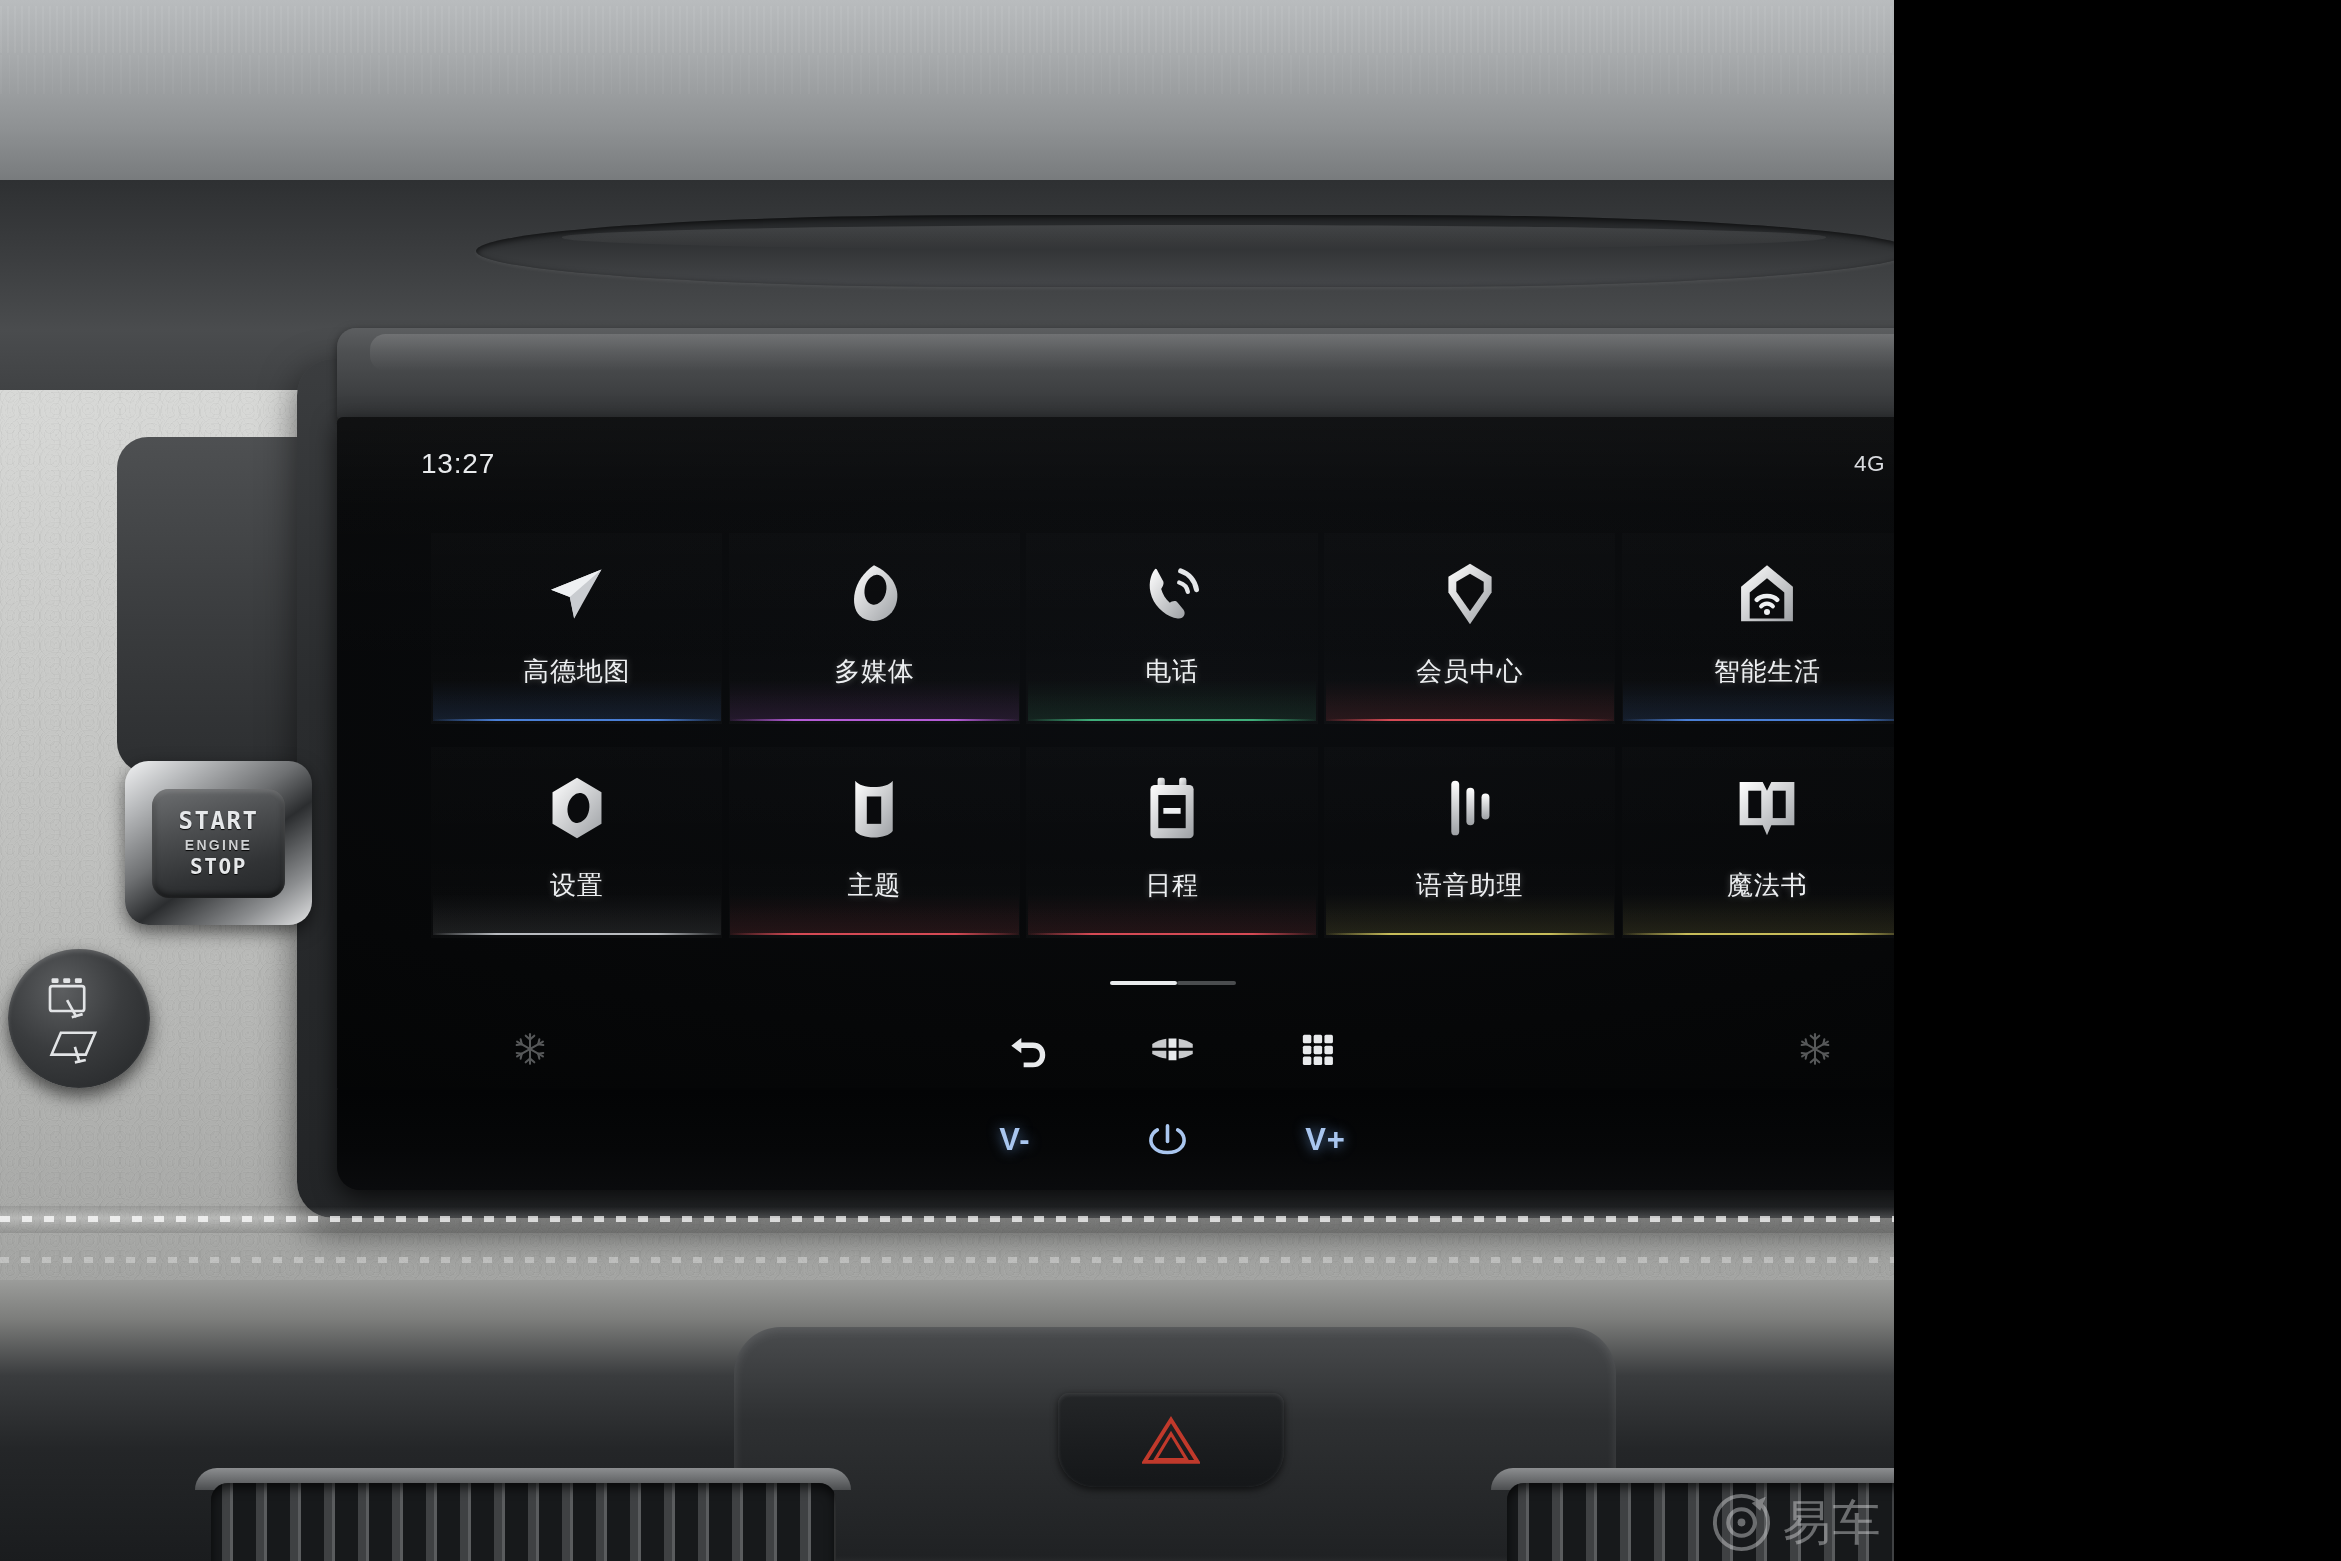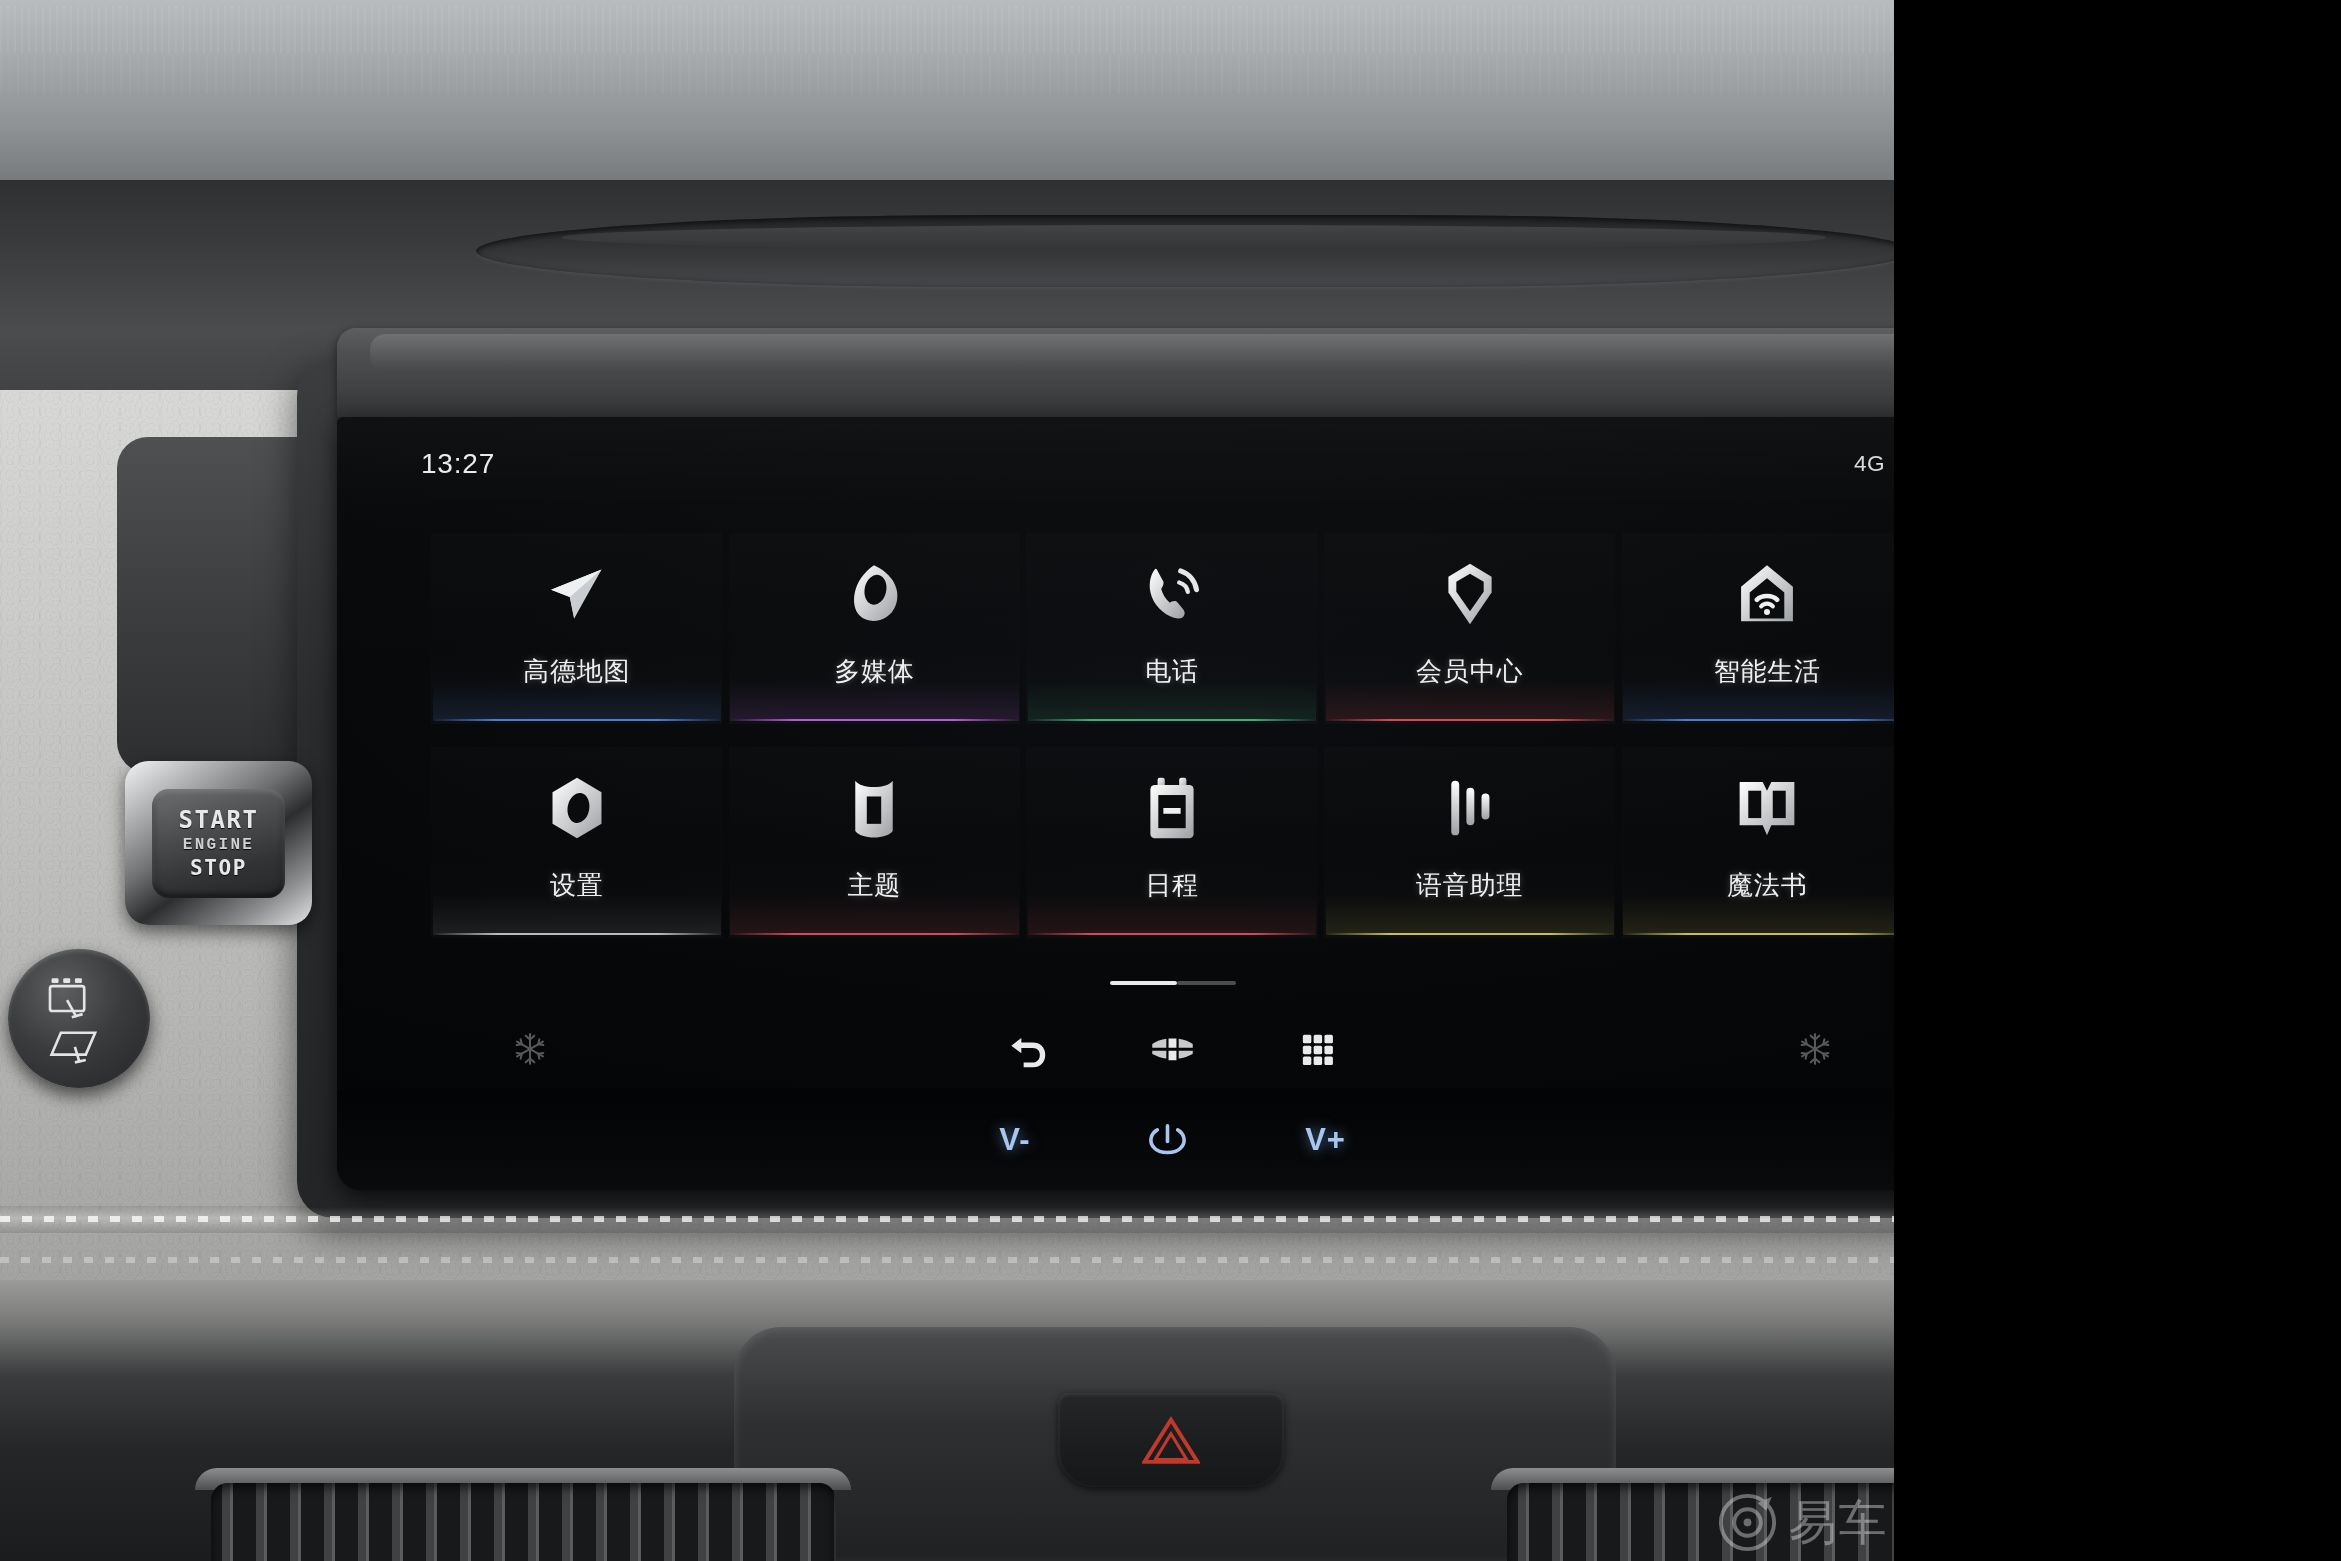--- a/index.html
+++ b/index.html
@@ -250,37 +250,37 @@
   .side-btn .cap {
     width:133px; height:109px; border-radius:17px;
     background:linear-gradient(165deg,#6d6f71 0%,#4d4f51 35%,#313335 70%,#242628 100%);
     box-shadow:inset 0 2.3px 5.5px rgba(255,255,255,.22), inset 0 -3.1px 7px rgba(0,0,0,.65);
     display:flex; flex-direction:column; align-items:center; justify-content:center;
   }
   .start-btn { left:125px; top:761px; }
   .right-btn { left:2030px; top:761px; }
   .eng-l1 { color:#e6e8ea; font-size:24px; font-weight:700; letter-spacing:1.6px;
             text-shadow:0 0.8px 0.8px rgba(0,0,0,.9); font-family:"DejaVu Sans Mono","Liberation Mono",monospace; }
-  .eng-l2 { color:#cfd1d3; font-size:16px; font-weight:700; letter-spacing:2.3px; margin:2.3px 0;
-            text-shadow:0 0.8px 0.8px rgba(0,0,0,.9); font-family:Liberation Mono, monospace; }
+  .eng-l2 { color:#cfd1d3; font-size:14px; font-weight:700; letter-spacing:2.3px; margin:2.3px 0;
+            text-shadow:0 0.8px 0.8px rgba(0,0,0,.9); font-family:Liberation Sans, sans-serif; }
   .eng-l3 { color:#e6e8ea; font-size:21px; font-weight:700; letter-spacing:1.6px;
             text-shadow:0 0.8px 0.8px rgba(0,0,0,.9); font-family:"DejaVu Sans Mono","Liberation Mono",monospace; }
 
   
   .mirror-knob {
     position:absolute; left:7.8px; top:949px; width:142px; height:139px;
     border-radius:50%;
     background:radial-gradient(circle at 38% 30%, #5c5e60 0%, #3a3c3e 45%, #222426 100%);
     box-shadow:0 7.8px 17px rgba(0,0,0,.6), inset 0 2.3px 4.7px rgba(255,255,255,.18);
   }
   .mirror-knob svg { position:absolute; left:23.4px; top:20px; width:94px; height:98px; }
 
   
   .watermark {
-    position:absolute; right:6px; bottom:6.2px;
+    position:absolute; right:12px; bottom:6.2px;
     display:flex; align-items:center; gap:11px; opacity:.40;margin-top:39px;
   }
   .wm-logo { width:61px; height:61px; }
   .wm-text { color:#e9eaec; font-size:48px; letter-spacing:1.6px;
              font-family:"DejaVu Sans","Liberation Sans",sans-serif; }
 </style>
 </head>
 <body>
 
 <div id="scene">

